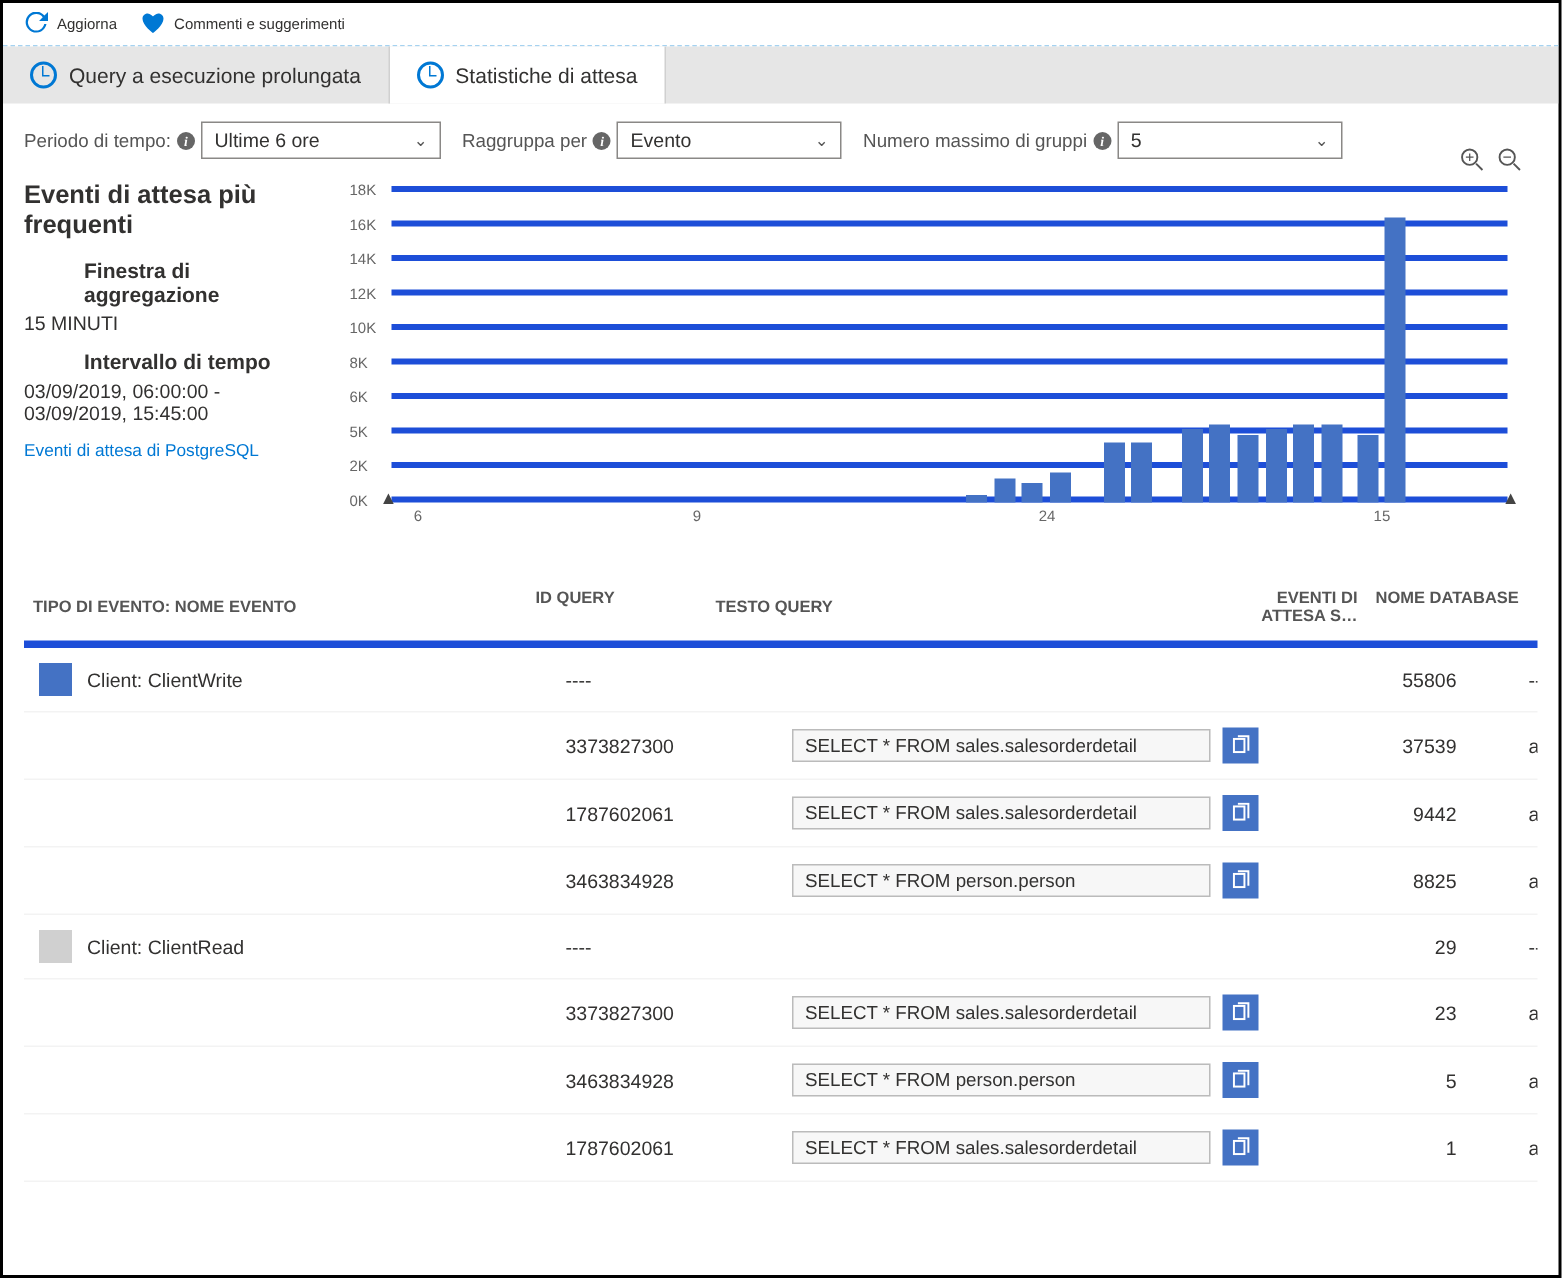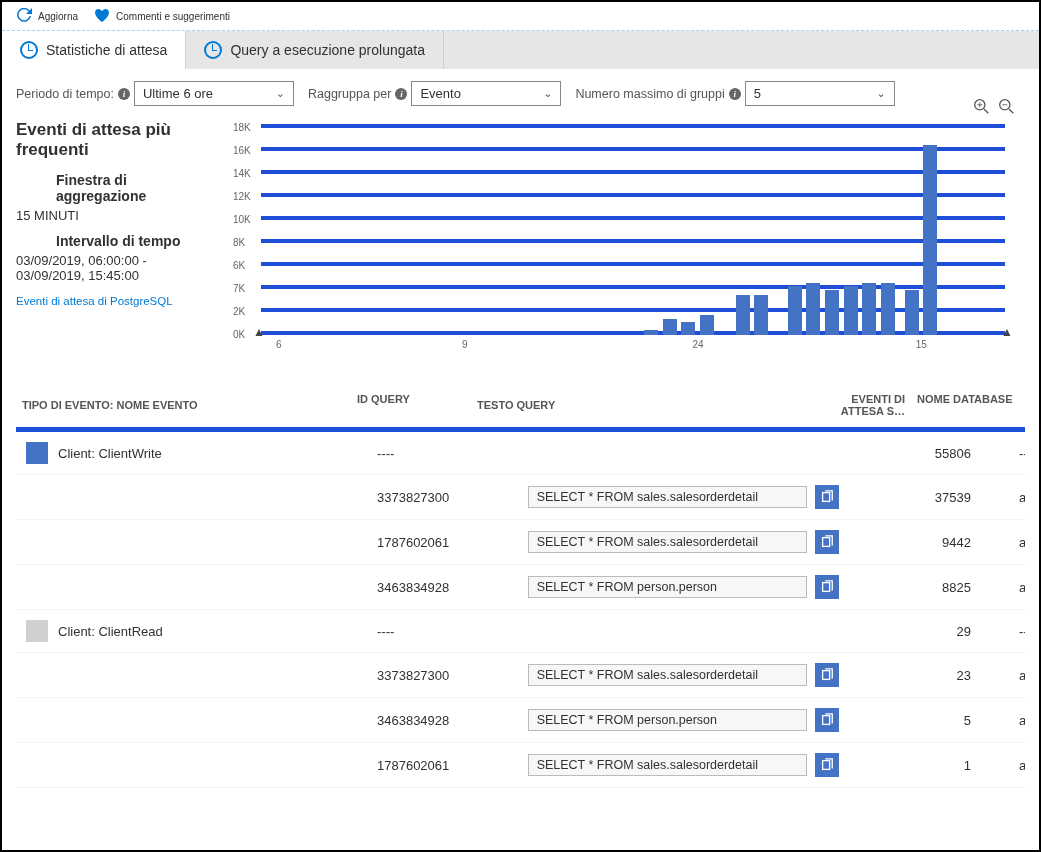--- a/index.html
+++ b/index.html
@@ -183,27 +183,27 @@
   </div>
   <div class="toolbar-btn">
     <svg viewBox="0 0 16 16">
         <path d="M8 14S1 9 1 4.5C1 2 3 1 4.5 1 6 1 8 3 8 3s2-2 3.5-2C13 1 15 2 15 4.5 15 9 8 14 8 14z" fill="#0078d4"></path>
       </svg>
     <span>Commenti e suggerimenti</span>
   </div>
 </div>
 
 <div class="tabs">
+  <div class="tab">
+    <span class="tab-icon"></span>
+    <span>Query a esecuzione prolungata</span>
+  </div>
   <div class="tab active">
     <span class="tab-icon"></span>
     <span>Statistiche di attesa</span>
-  </div>
-  <div class="tab">
-    <span class="tab-icon"></span>
-    <span>Query a esecuzione prolungata</span>
   </div>
 </div>
 
 <div class="filters">
   <div class="filter">
     <div class="filter-label">
       <span>Periodo di tempo:</span>
       <span class="info-icon">i</span>
     </div>
     <div class="select">
@@ -259,21 +259,21 @@
     </div>
     <div class="chart">
       <div class="chart-grid" id="chart-grid">
           <div class="gridline" style="bottom: 0%;">
             <span>0K</span>
           </div>
           <div class="gridline" style="bottom: 11.1111%;">
             <span>2K</span>
           </div>
           <div class="gridline" style="bottom: 22.2222%;">
-            <span>7K</span>
+            <span>5K</span>
           </div>
           <div class="gridline" style="bottom: 33.3333%;">
             <span>6K</span>
           </div>
           <div class="gridline" style="bottom: 44.4444%;">
             <span>8K</span>
           </div>
           <div class="gridline" style="bottom: 55.5556%;">
             <span>10K</span>
           </div>

